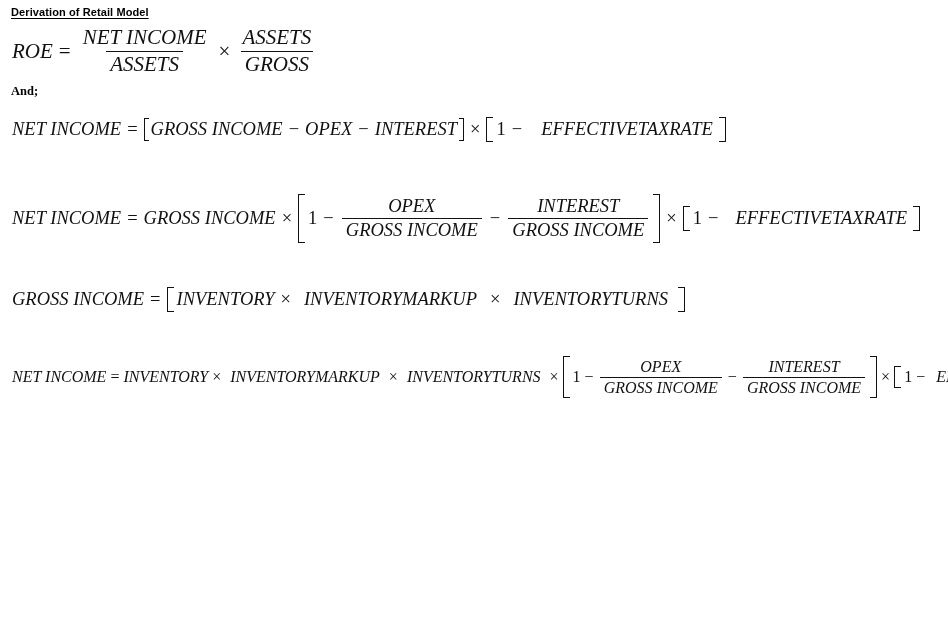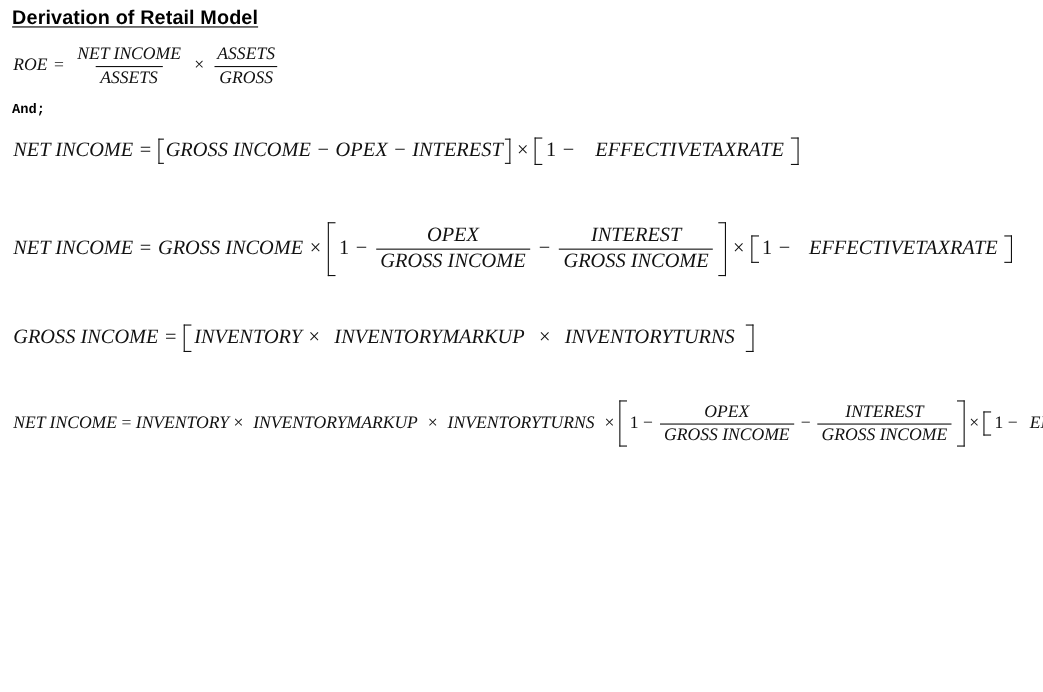--- a/index.html
+++ b/index.html
@@ -18,49 +18,49 @@
 
   .page {
     padding: 0;
     position: relative;
   }
 
   
   .doc-title {
     font-family: "Liberation Sans", sans-serif;
     font-weight: bold;
-    font-size: 18px;
+    font-size: 11px;
     text-decoration: underline;
     text-underline-offset: 2px;
     margin: 0;
     padding: 6px 17px 0 11px;
     letter-spacing: 0.1px;
   }
   .label {
-    font-family: Liberation Mono, monospace;
+    font-family: Liberation Serif, serif;
     font-weight: bold;
     font-size: 12.5px;
     padding-left: 11px;
     white-space: nowrap;
   }
   .label .plain {
     font-weight: normal;
   }
 
   
   .eq {
     padding-left: 11px;
     font-family: "Liberation Serif", serif;
     font-style: italic;
     color: #111;
     display: flex;
     align-items: center;
     white-space: nowrap;
   }
-  .eq-lg  { font-size: 16px; }
+  .eq-lg  { font-size: 21px; }
   .eq-md  { font-size: 18.5px; }
   .eq-sm  { font-size: 16px; }
 
   .tok {
     display: inline-block;
     padding: 0 1px;
   }
   .op {
     display: inline-block;
     padding: 0 5px;

